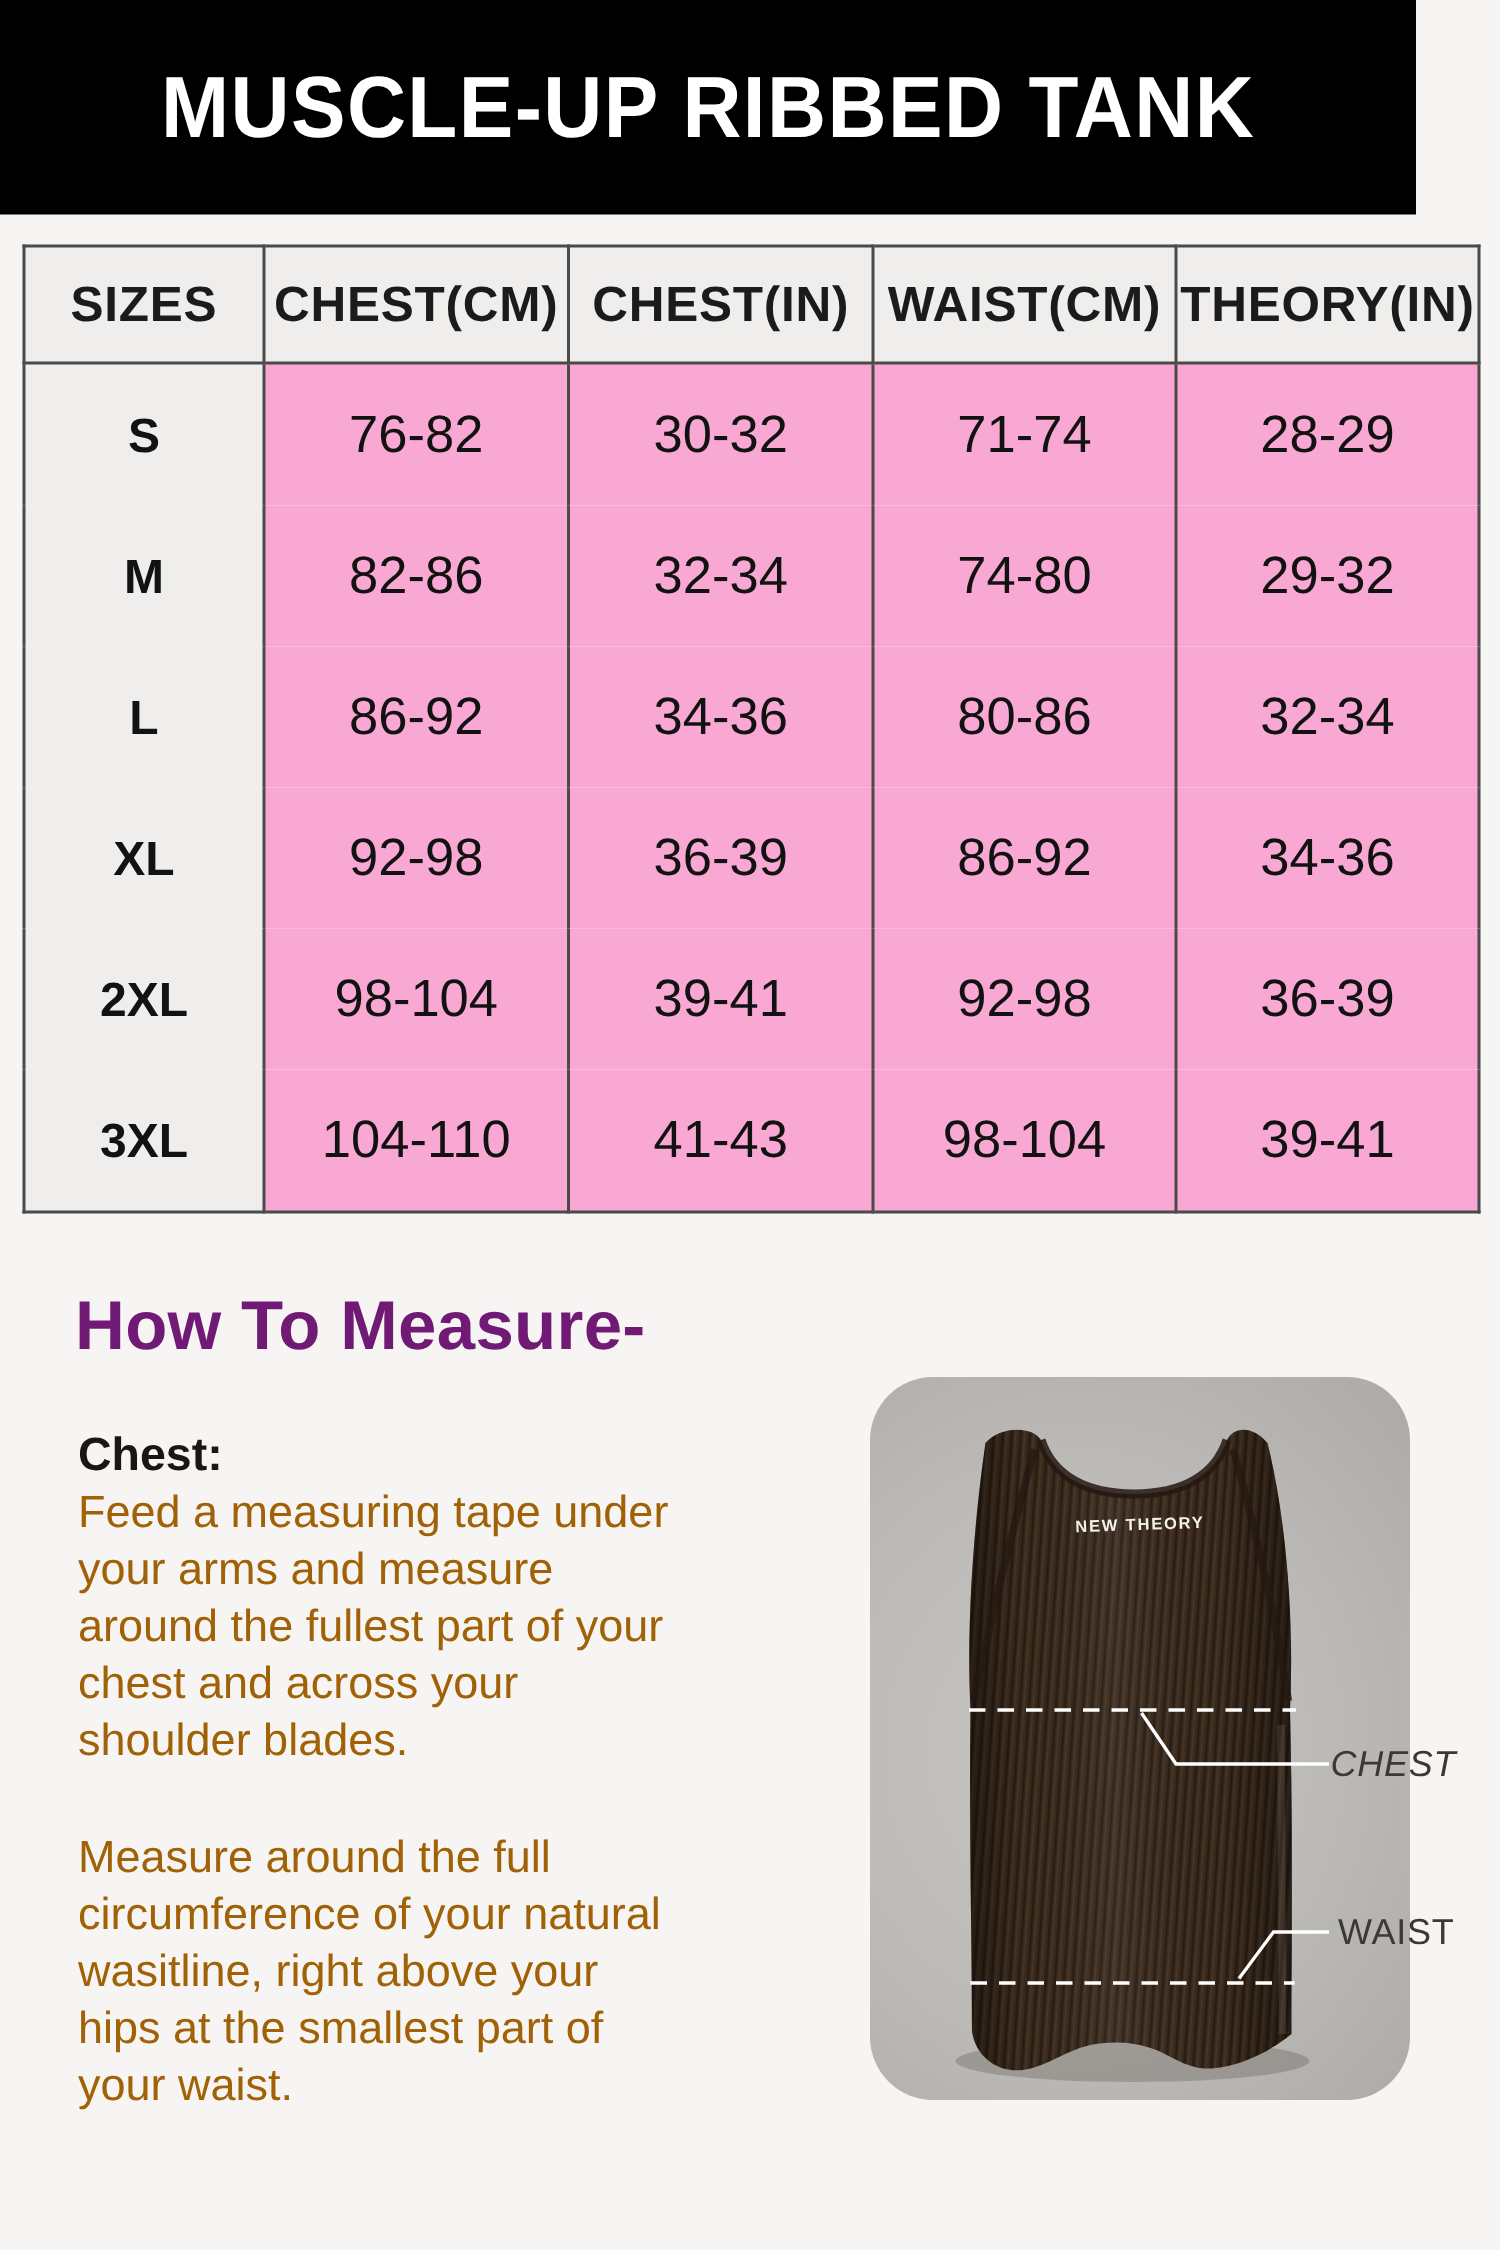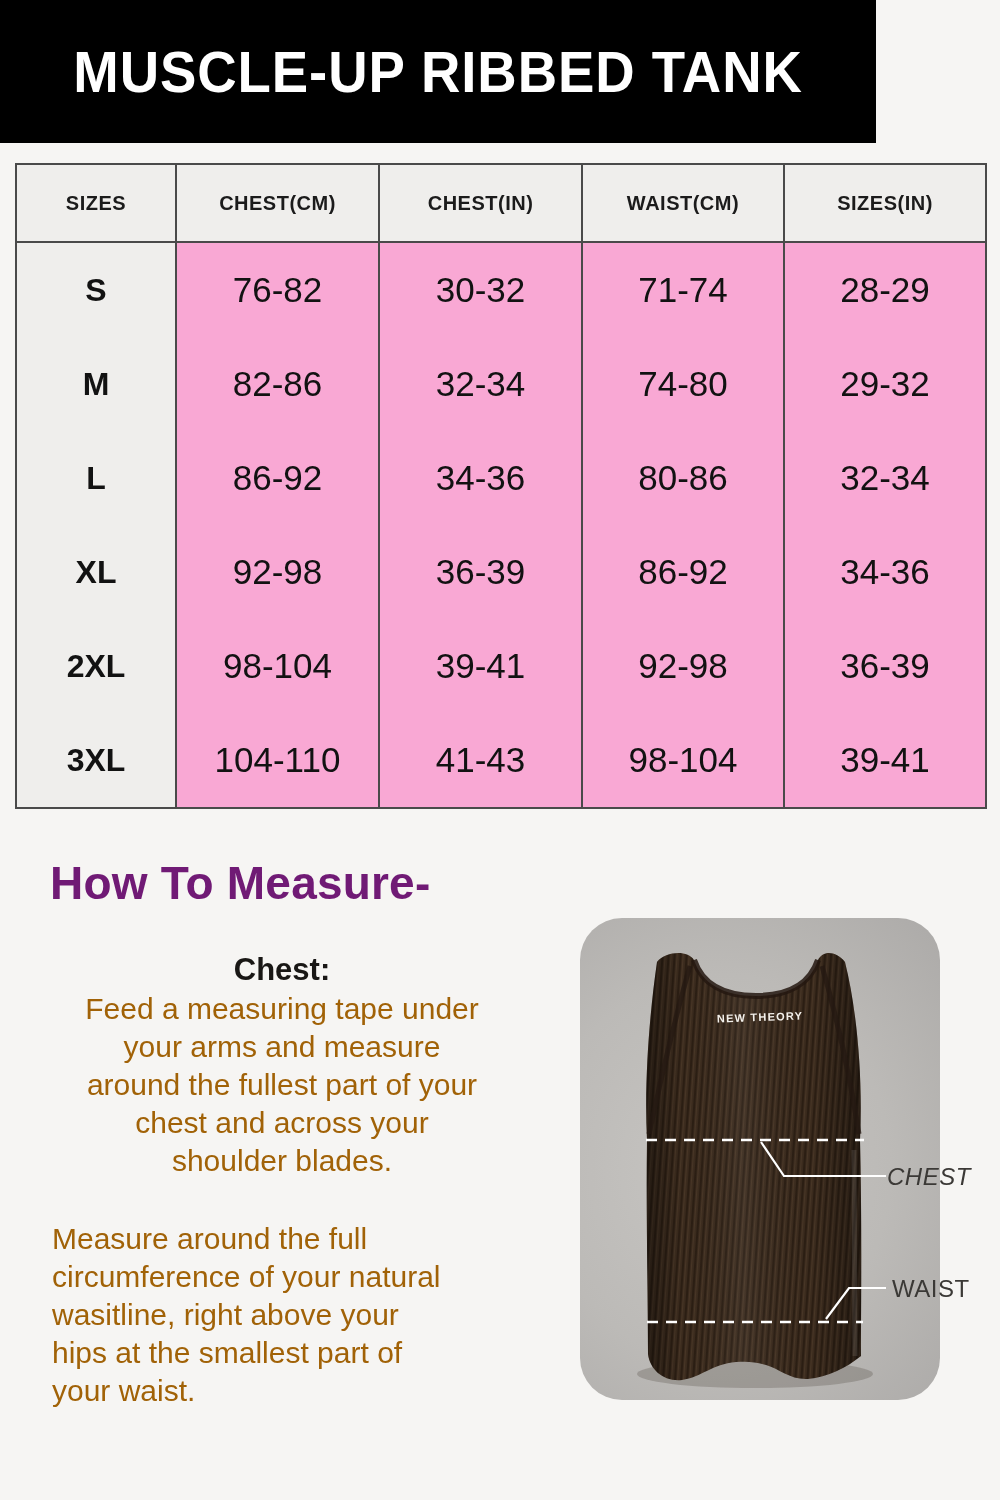--- a/index.html
+++ b/index.html
@@ -1,40 +1,40 @@
 <!DOCTYPE html>
 <html><head>
 <meta charset="utf-8">
 <style>
   html,body{margin:0;padding:0;}
   body{width:1000px;height:1500px;position:relative;background:#f6f5f3;
        font-family:"Liberation Sans", sans-serif;color:#141414;overflow:hidden;}
 
   
-  .banner{position:absolute;left:0;top:0;width:876px;height:143px;background:#000000;
+  .banner{position:absolute;left:0;top:0;width:944px;height:143px;background:#000000;
           display:flex;align-items:center;justify-content:center;}
   .banner h1{margin:0;color:#ffffff;font-size:58px;font-weight:bold;letter-spacing:1px;
              transform:scaleX(.94);white-space:nowrap;}
 
   
   .size-table{position:absolute;left:15px;top:163px;width:970px;border-collapse:collapse;
               table-layout:fixed;}
   .size-table th,.size-table td{border:2px solid #4a4a4a;text-align:center;vertical-align:middle;}
-  .size-table th{height:74px;background:#efeeec;font-size:20px;font-weight:bold;
+  .size-table th{height:74px;background:#efeeec;font-size:33px;font-weight:bold;
                  letter-spacing:.5px;color:#1b1b1b;}
   .size-table td{height:92px;background:#f9a8d4;font-size:35px;color:#121212;
                  border-top:none;border-bottom:none;}
   .size-table tr:last-child td{border-bottom:2px solid #4a4a4a;}
   .size-table td.size-col{background:#efeeec;font-weight:bold;font-size:32px;}
 
   
   .howto-heading{position:absolute;left:50px;top:856px;font-size:46px;font-weight:bold;
                  color:#701a75;letter-spacing:.2px;}
   .measure-block{position:absolute;left:52px;width:460px;}
-  .chest-block{top:950px;text-align:center;}
+  .chest-block{top:950px;}
   .waist-block{top:1220px;}
   .measure-label{font-size:31px;font-weight:bold;color:#191715;line-height:40px;}
   .measure-text{font-size:30px;color:#a16207;line-height:38px;white-space:pre-line;}
 
   
   .figure{position:absolute;left:580px;top:918px;width:360px;height:482px;}
   .figure-card{position:absolute;inset:0;border-radius:42px;
     background:radial-gradient(ellipse at 38% 52%, #c7c5c2 0%, #bcbab7 55%, #acaaa8 100%);}
   .figure svg{position:absolute;left:0;top:0;width:360px;height:482px;overflow:visible;}
   .brand{position:absolute;left:180px;top:93px;transform:translateX(-50%) rotate(-2deg);
@@ -58,21 +58,21 @@
       <col style="width:203px">
     <col style="width:202px">
       <col style="width:202px">
   </colgroup>
   <thead>
     <tr>
       <th>SIZES</th>
       <th>CHEST(CM)</th>
       <th>CHEST(IN)</th>
       <th>WAIST(CM)</th>
-      <th>SIZES(IN)</th>
+      <th>THEORY(IN)</th>
     </tr>
   </thead>
   <tbody>
     <tr>
       <td class="size-col">S</td>
       <td>76-82</td>
       <td>30-32</td>
       <td>71-74</td>
       <td>28-29</td>
     </tr>

